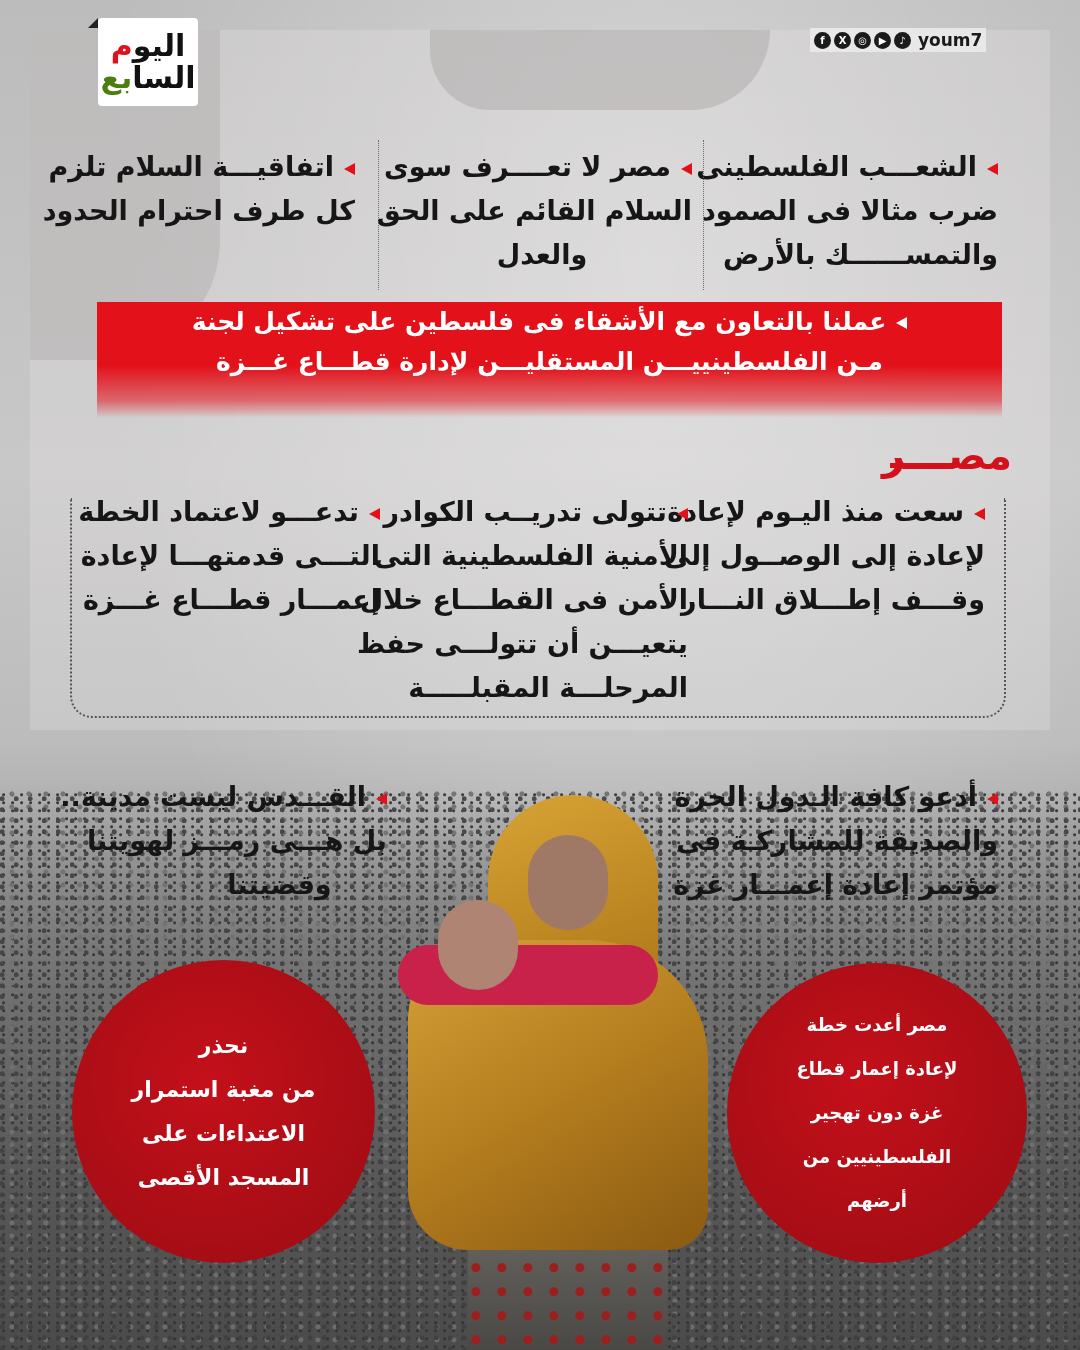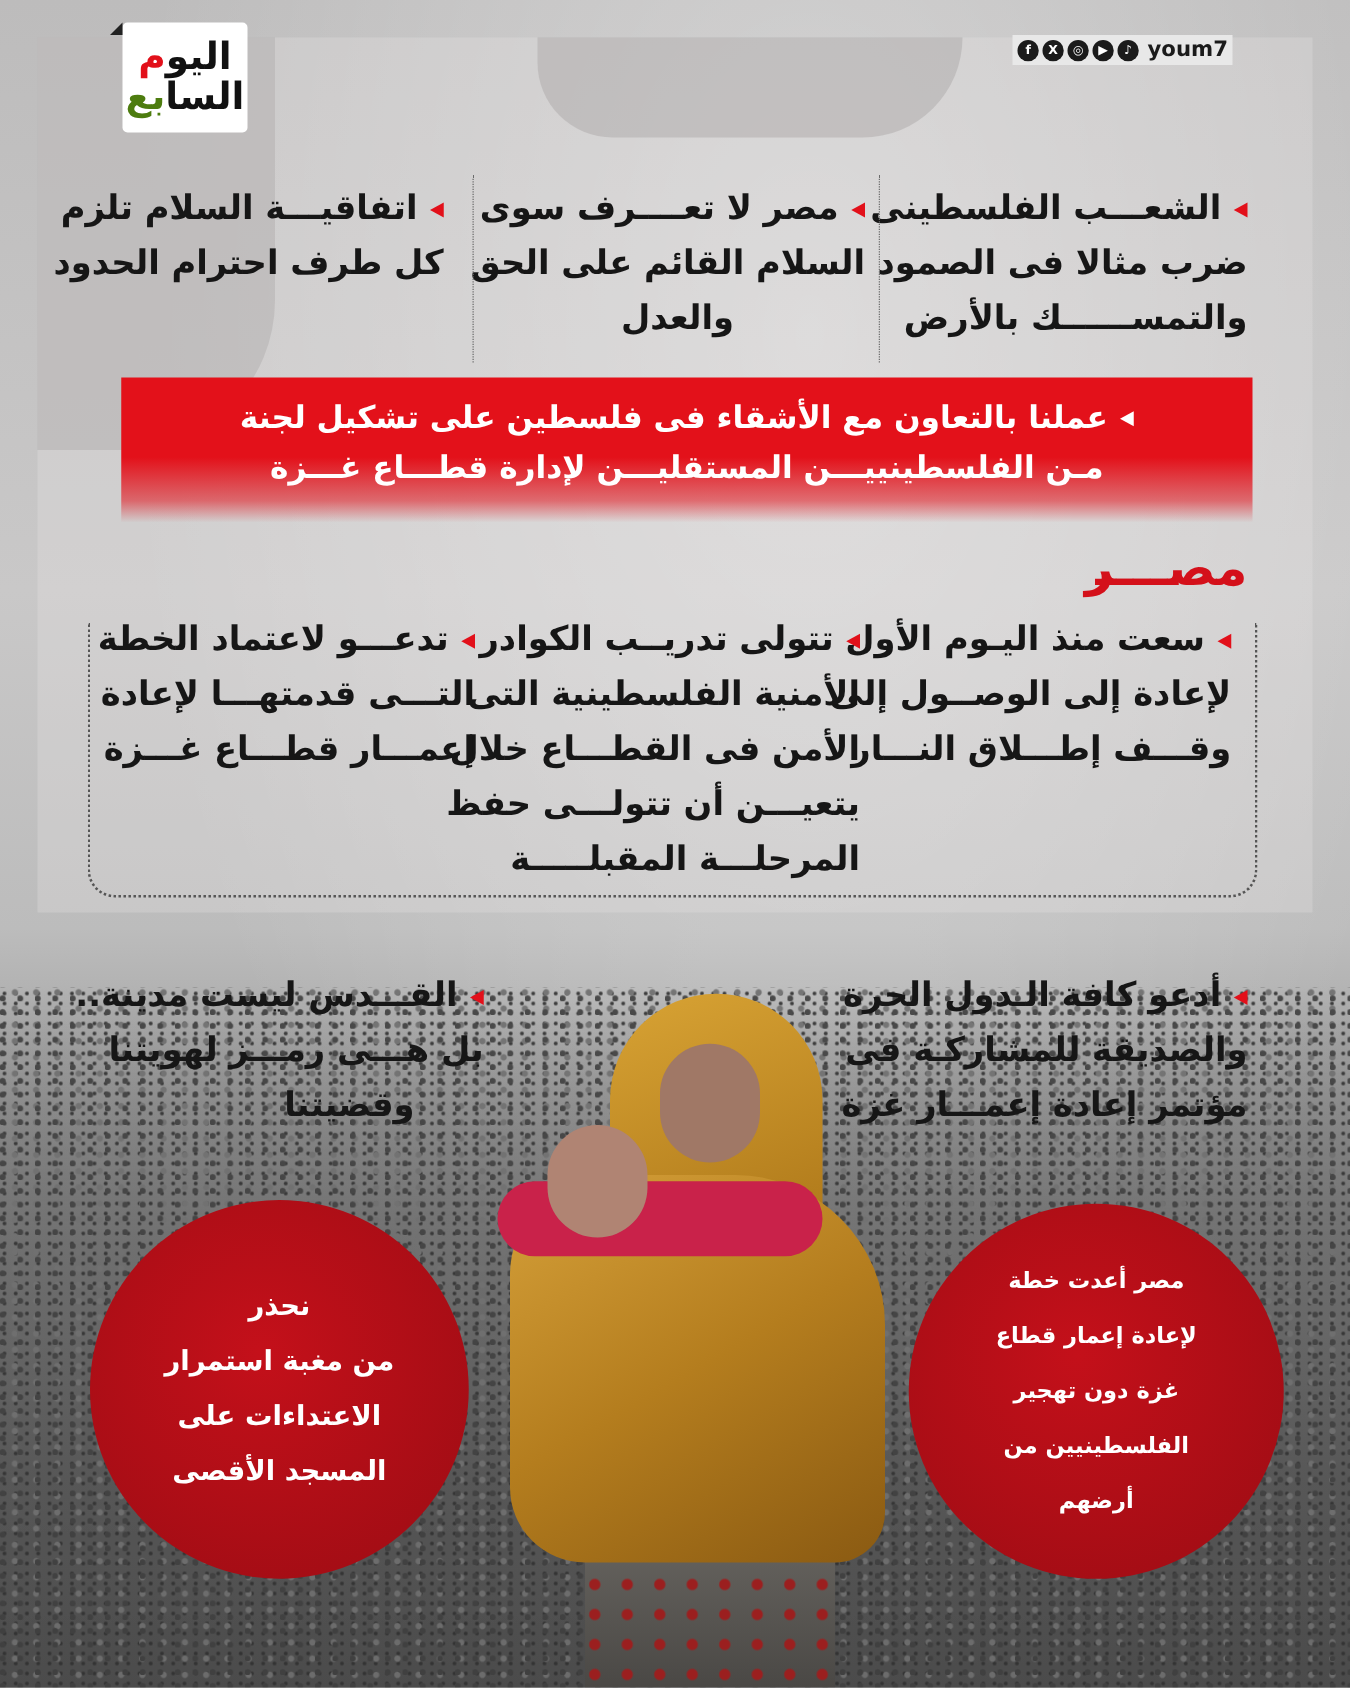--- a/index.html
+++ b/index.html
@@ -78,26 +78,26 @@
   .vdiv {
     position:absolute; width:0; border-left:1px dotted #6b6b6b;
   }
 
   
   .banner {
     position:absolute; left:97px; top:302px; width:905px; height:116px;
     background:linear-gradient(180deg, #e3111a 0%, #e3111a 55%, rgba(227,17,26,0.55) 85%, rgba(227,17,26,0) 100%);
     direction:rtl; text-align:center; color:#fff; font-weight:bold;
     font-family:"DejaVu Sans", sans-serif; font-size:25px; line-height:40px;
-    padding-top:12px; box-sizing:border-box;
+    box-sizing:border-box;
   }
   .banner .bullet { border-right-color:#fff; }
 
   .section-title {
-    position:absolute; right:82px; top:432px; direction:rtl;
+    position:absolute; right:68px; top:432px; direction:rtl;
     color:#d4101a; font-size:40px; font-weight:bold;
     font-family:"DejaVu Sans", sans-serif; letter-spacing:1px;
   }
   .section-title::after {
     content:""; position:absolute; left:8px; right:55px; bottom:10px; height:5px; background:#d4101a;
   }
 
   .frame {
     position:absolute; left:70px; top:498px; width:932px; height:218px;
     border-right:2px dotted #555; border-bottom:2px dotted #555; border-left:2px dotted #555;
@@ -185,21 +185,21 @@
 
 <div class="banner">
   <span class="line" style="display:block"><span class="bullet"></span><span>عملنا بالتعاون مع الأشقاء فى فلسطين على تشكيل لجنة</span></span>
   <span class="line" style="display:block">مـن الفلسطينييـــن المستقليـــن لإدارة قطـــاع غـــزة</span>
 </div>
 
 <div class="section-title">مصـــر</div>
 <div class="frame"></div>
 
 <div class="blk" style="right:95px; top:490px;">
-  <span class="line"><span class="bullet"></span><span>سعت منذ اليـوم الأول</span></span>
+  <span class="line"><span class="bullet"></span><span>سعت منذ اليـوم لإعادة</span></span>
   <span class="line">لإعادة إلى الوصــول إلى</span>
   <span class="line">وقـــف إطـــلاق النـــار</span>
 </div>
 
 <div class="blk" style="right:392px; top:490px;">
   <span class="line"><span class="bullet"></span><span>تتولى تدريــب الكوادر</span></span>
   <span class="line">الأمنية الفلسطينية التى</span>
   <span class="line">الأمن فى القطـــاع خلال</span>
   <span class="line">يتعيـــن أن تتولـــى حفظ</span>
   <span class="line">المرحلـــة المقبلـــــة</span>

